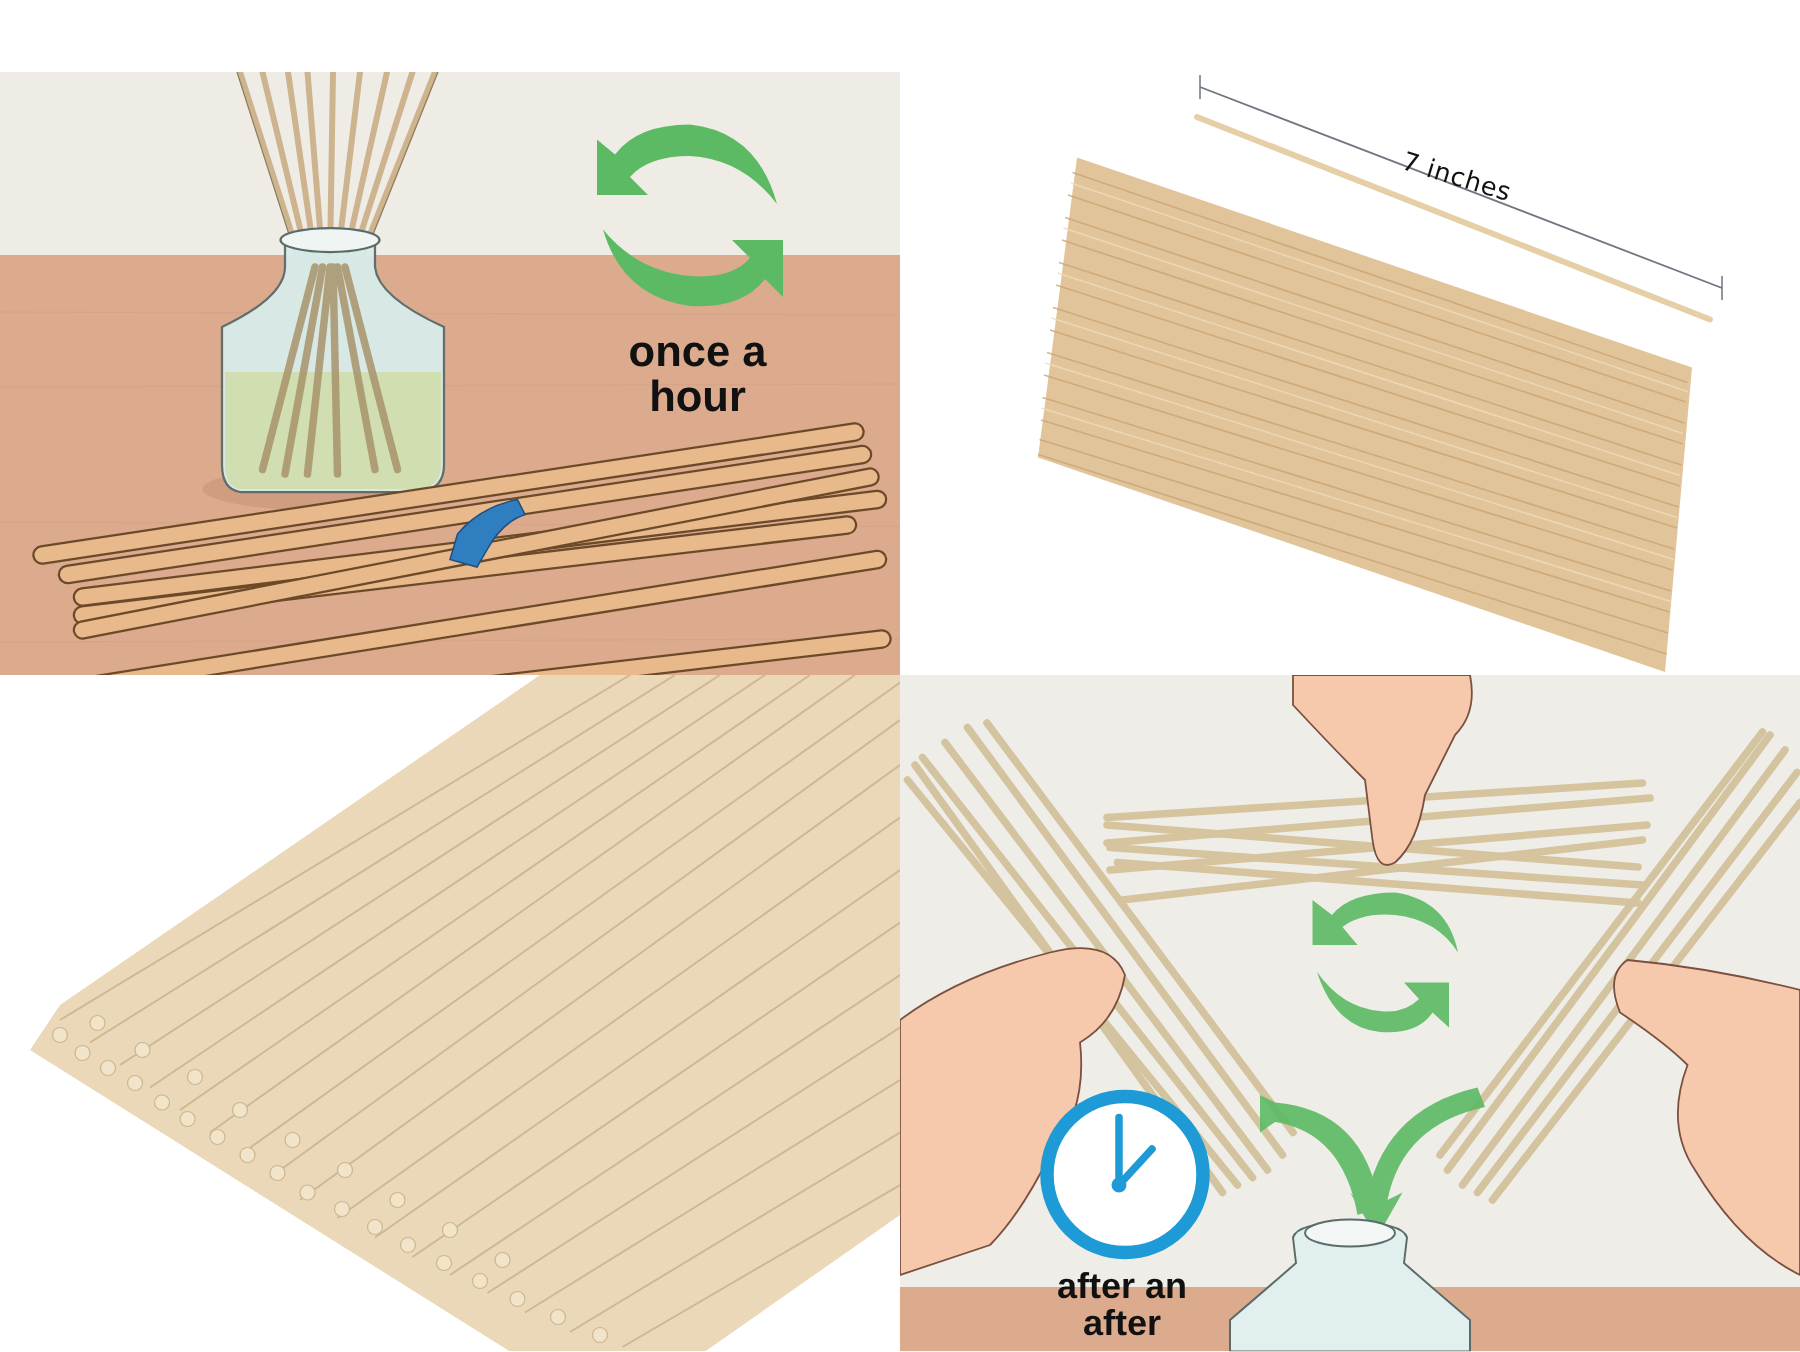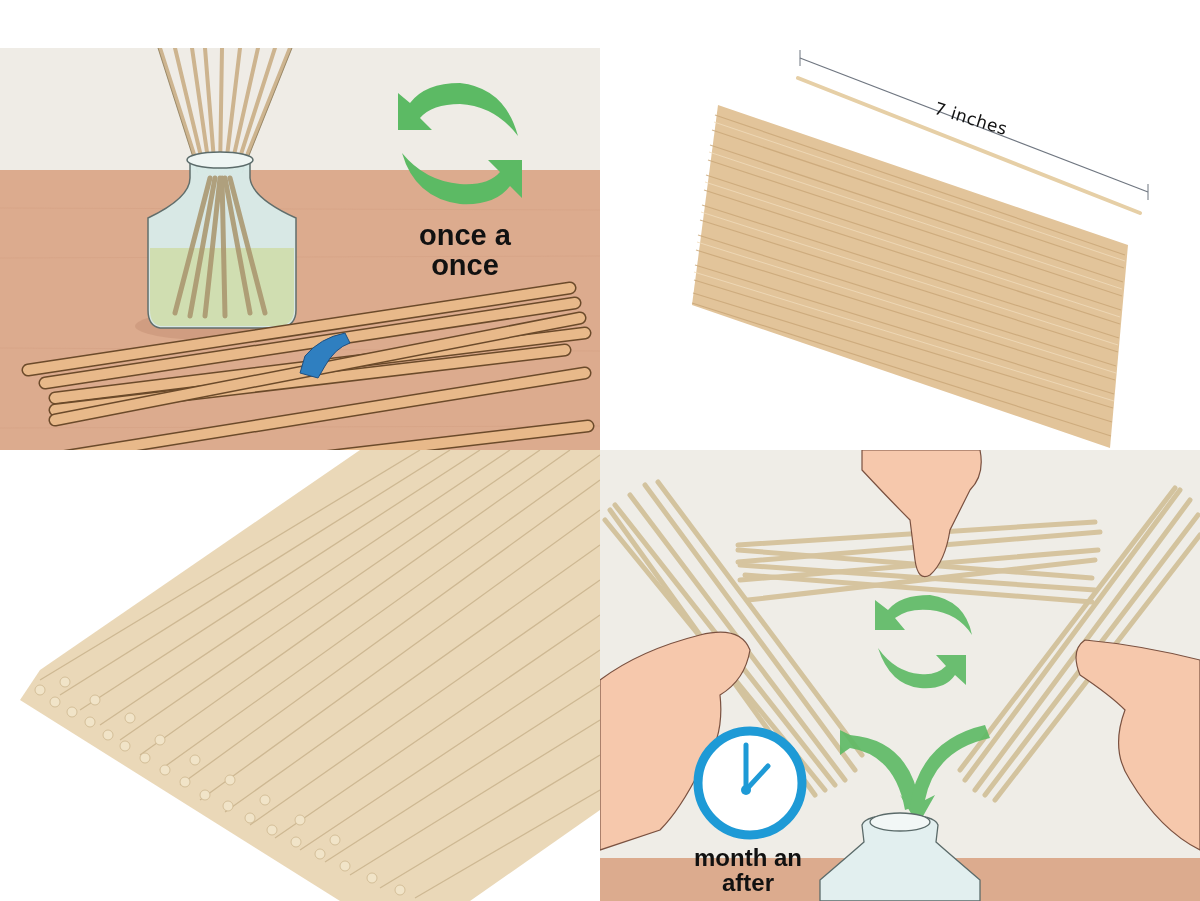--- a/index.html
+++ b/index.html
@@ -81,21 +81,21 @@
 
       <path d="M305 308 Q320 290 345 285 L350 295 Q335 300 325 318 L318 330 L300 325 Z" fill="#2f7fc0" stroke="#1f4f80" stroke-width="1"></path>
 
       <g fill="#5cba64">
         <path d="M518 88 Q505 40 460 35 Q425 35 410 55 L398 45 L398 82 L432 82 L420 70 Q432 56 460 56 Q495 58 518 88 Z"></path>
         <path d="M402 105 Q415 150 460 156 Q495 158 510 138 L522 150 L522 112 L488 112 L500 124 Q488 138 460 136 Q425 133 402 105 Z"></path>
       </g>
     </svg>
     <div class="caption cap1">
       <div>once a</div>
-      <div>once</div>
+      <div>hour</div>
     </div>
   </div>
 
   <div class="panel p2">
     <svg width="600" height="450" viewBox="0 0 600 450">
 
       <line x1="200" y1="58" x2="548" y2="192" stroke="#6f7680" stroke-width="1.2"></line>
       <line x1="200" y1="50" x2="200" y2="66" stroke="#6f7680" stroke-width="1"></line>
       <line x1="548" y1="184" x2="548" y2="200" stroke="#6f7680" stroke-width="1"></line>
       <line x1="198" y1="78" x2="540" y2="213" stroke="#e6cfa6" stroke-width="4" stroke-linecap="round"></line>
@@ -232,18 +232,18 @@
       <ellipse cx="300" cy="372" rx="30" ry="9" fill="#f2f7f6" stroke="#5b6b6a" stroke-width="1.3"></ellipse>
 
       <g>
         <circle cx="150" cy="333" r="52" fill="#ffffff" stroke="#1e9ad6" stroke-width="9"></circle>
         <line x1="146" y1="340" x2="146" y2="295" stroke="#1e9ad6" stroke-width="5" stroke-linecap="round"></line>
         <line x1="146" y1="340" x2="168" y2="316" stroke="#1e9ad6" stroke-width="5" stroke-linecap="round"></line>
         <circle cx="146" cy="340" r="5" fill="#1e9ad6"></circle>
       </g>
     </svg>
     <div class="caption cap4">
-      <div>month an</div>
+      <div>after an</div>
       <div>after</div>
     </div>
   </div>
 
 </div>
 
 </body></html>

